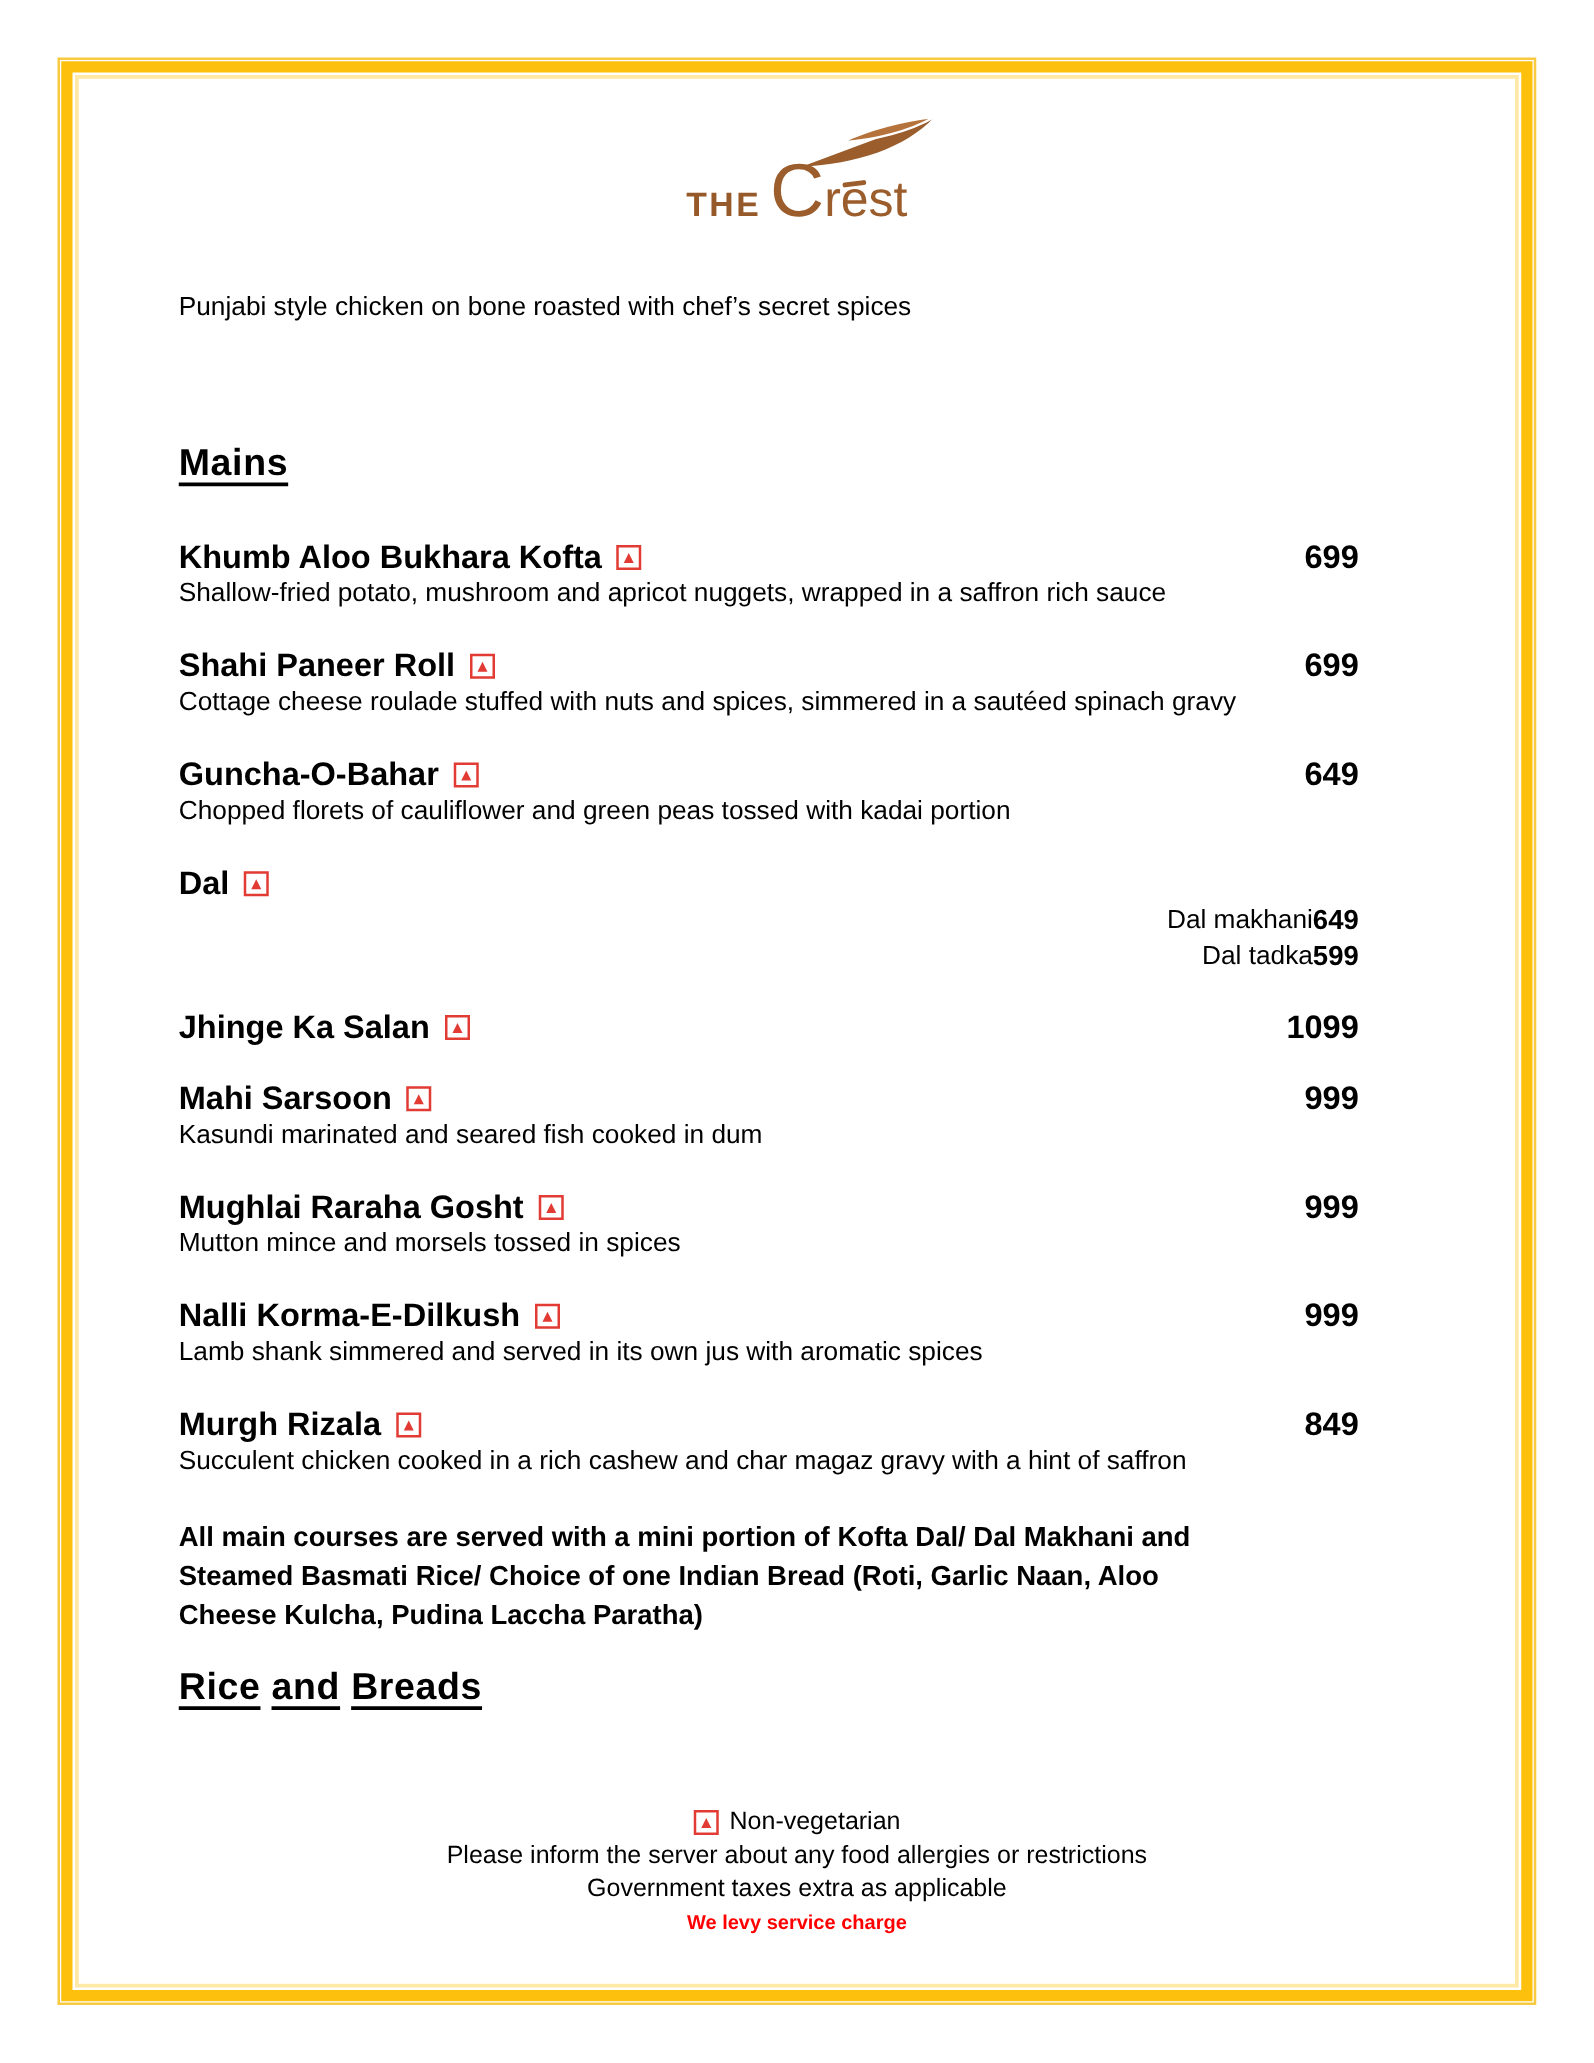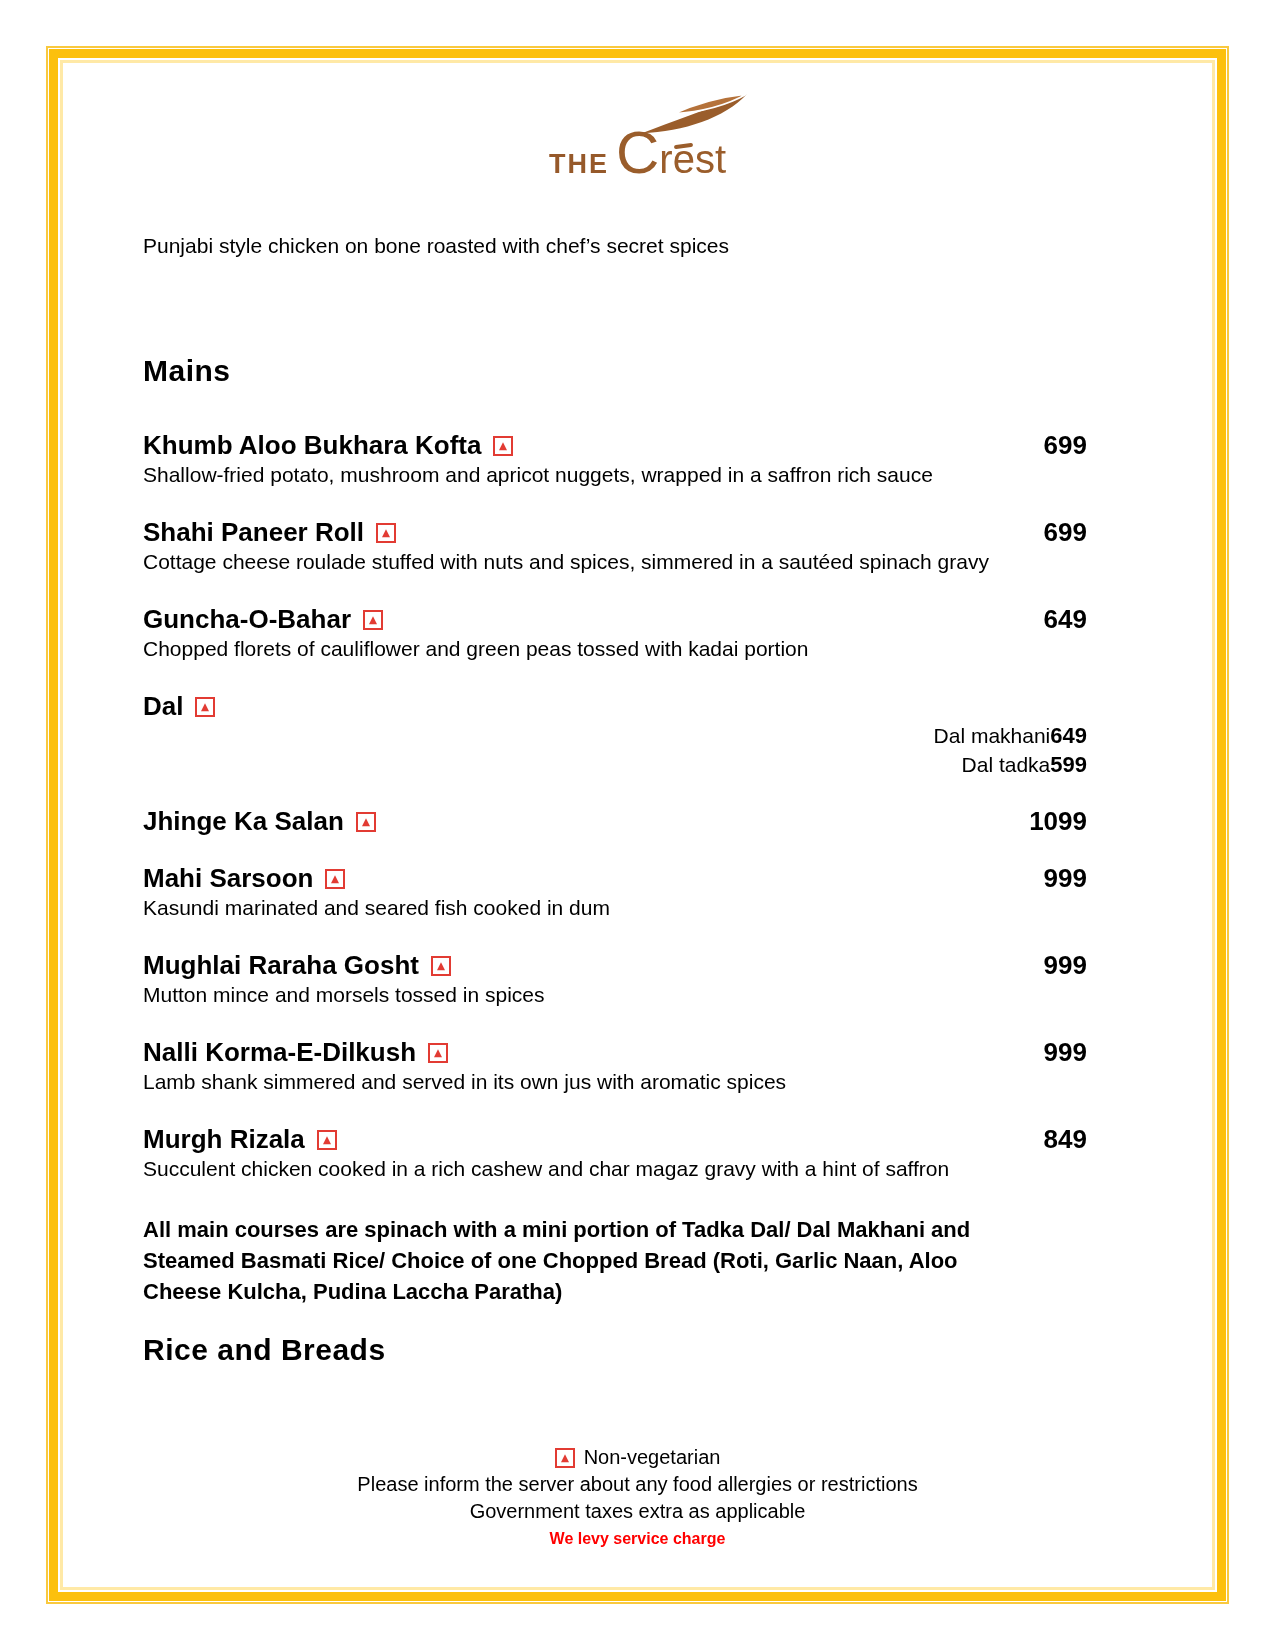--- a/index.html
+++ b/index.html
@@ -25,21 +25,21 @@
     content:''; position:absolute; top:7px; left:15px; width:19px; height:4px;
     background:#9a5d2b; border-radius:2px; transform:rotate(-7deg);
   }
   .swoosh { position:absolute; right:-24px; top:-27px; width:110px; height:44px; }
 
   
   .content { position:absolute; left:143px; top:232px; width:944px; }
   .tagline { font-size:21px; line-height:28px; white-space:nowrap; }
 
   .heading { margin-top:88px; font-size:30px; font-weight:bold; line-height:46px; letter-spacing:0.5px; }
-  .heading .uw { text-decoration-thickness:3px; text-underline-offset:6px; }
+  .heading .uw { text-decoration:underline; text-decoration-thickness:3px; text-underline-offset:6px; }
 
   #menu-items { margin-top:36px; }
   .item { margin-top:27px; }
   .item:first-child { margin-top:0; }
   .item-name-row { display:flex; justify-content:space-between; align-items:baseline;
                    font-size:26px; font-weight:bold; line-height:30px; white-space:nowrap; }
   .item-name { display:inline-flex; align-items:center; }
   .item-desc { font-size:21px; line-height:30px; white-space:nowrap; }
   .variant-row { display:flex; justify-content:flex-end; font-size:21px; line-height:29px; }
   .variant-row .v-price { font-weight:bold; font-size:22px; }
@@ -200,22 +200,22 @@
             <span class="nv"></span>
           </span>
       <span class="item-price">849</span>
     </div>
     <div class="item-desc">Succulent chicken cooked in a rich cashew and char magaz gravy with a hint of saffron</div>
 
   </div>
 </div>
 
   <div class="serving-note">
-    <div>All main courses are spinach with a mini portion of Tadka Dal/ Dal Makhani and</div>
-    <div>Steamed Basmati Rice/ Choice of one Chopped Bread (Roti, Garlic Naan, Aloo</div>
+    <div>All main courses are served with a mini portion of Kofta Dal/ Dal Makhani and</div>
+    <div>Steamed Basmati Rice/ Choice of one Indian Bread (Roti, Garlic Naan, Aloo</div>
     <div>Cheese Kulcha, Pudina Laccha Paratha)</div>
   </div>
 
   <div class="heading heading-rb"><span class="uw">Rice</span> <span class="uw">and</span> <span class="uw">Breads</span></div>
 </div>
 
 <div class="footer">
   <div class="footer-nv-row">
     <span class="nv"></span>
     <span>Non-vegetarian</span>

